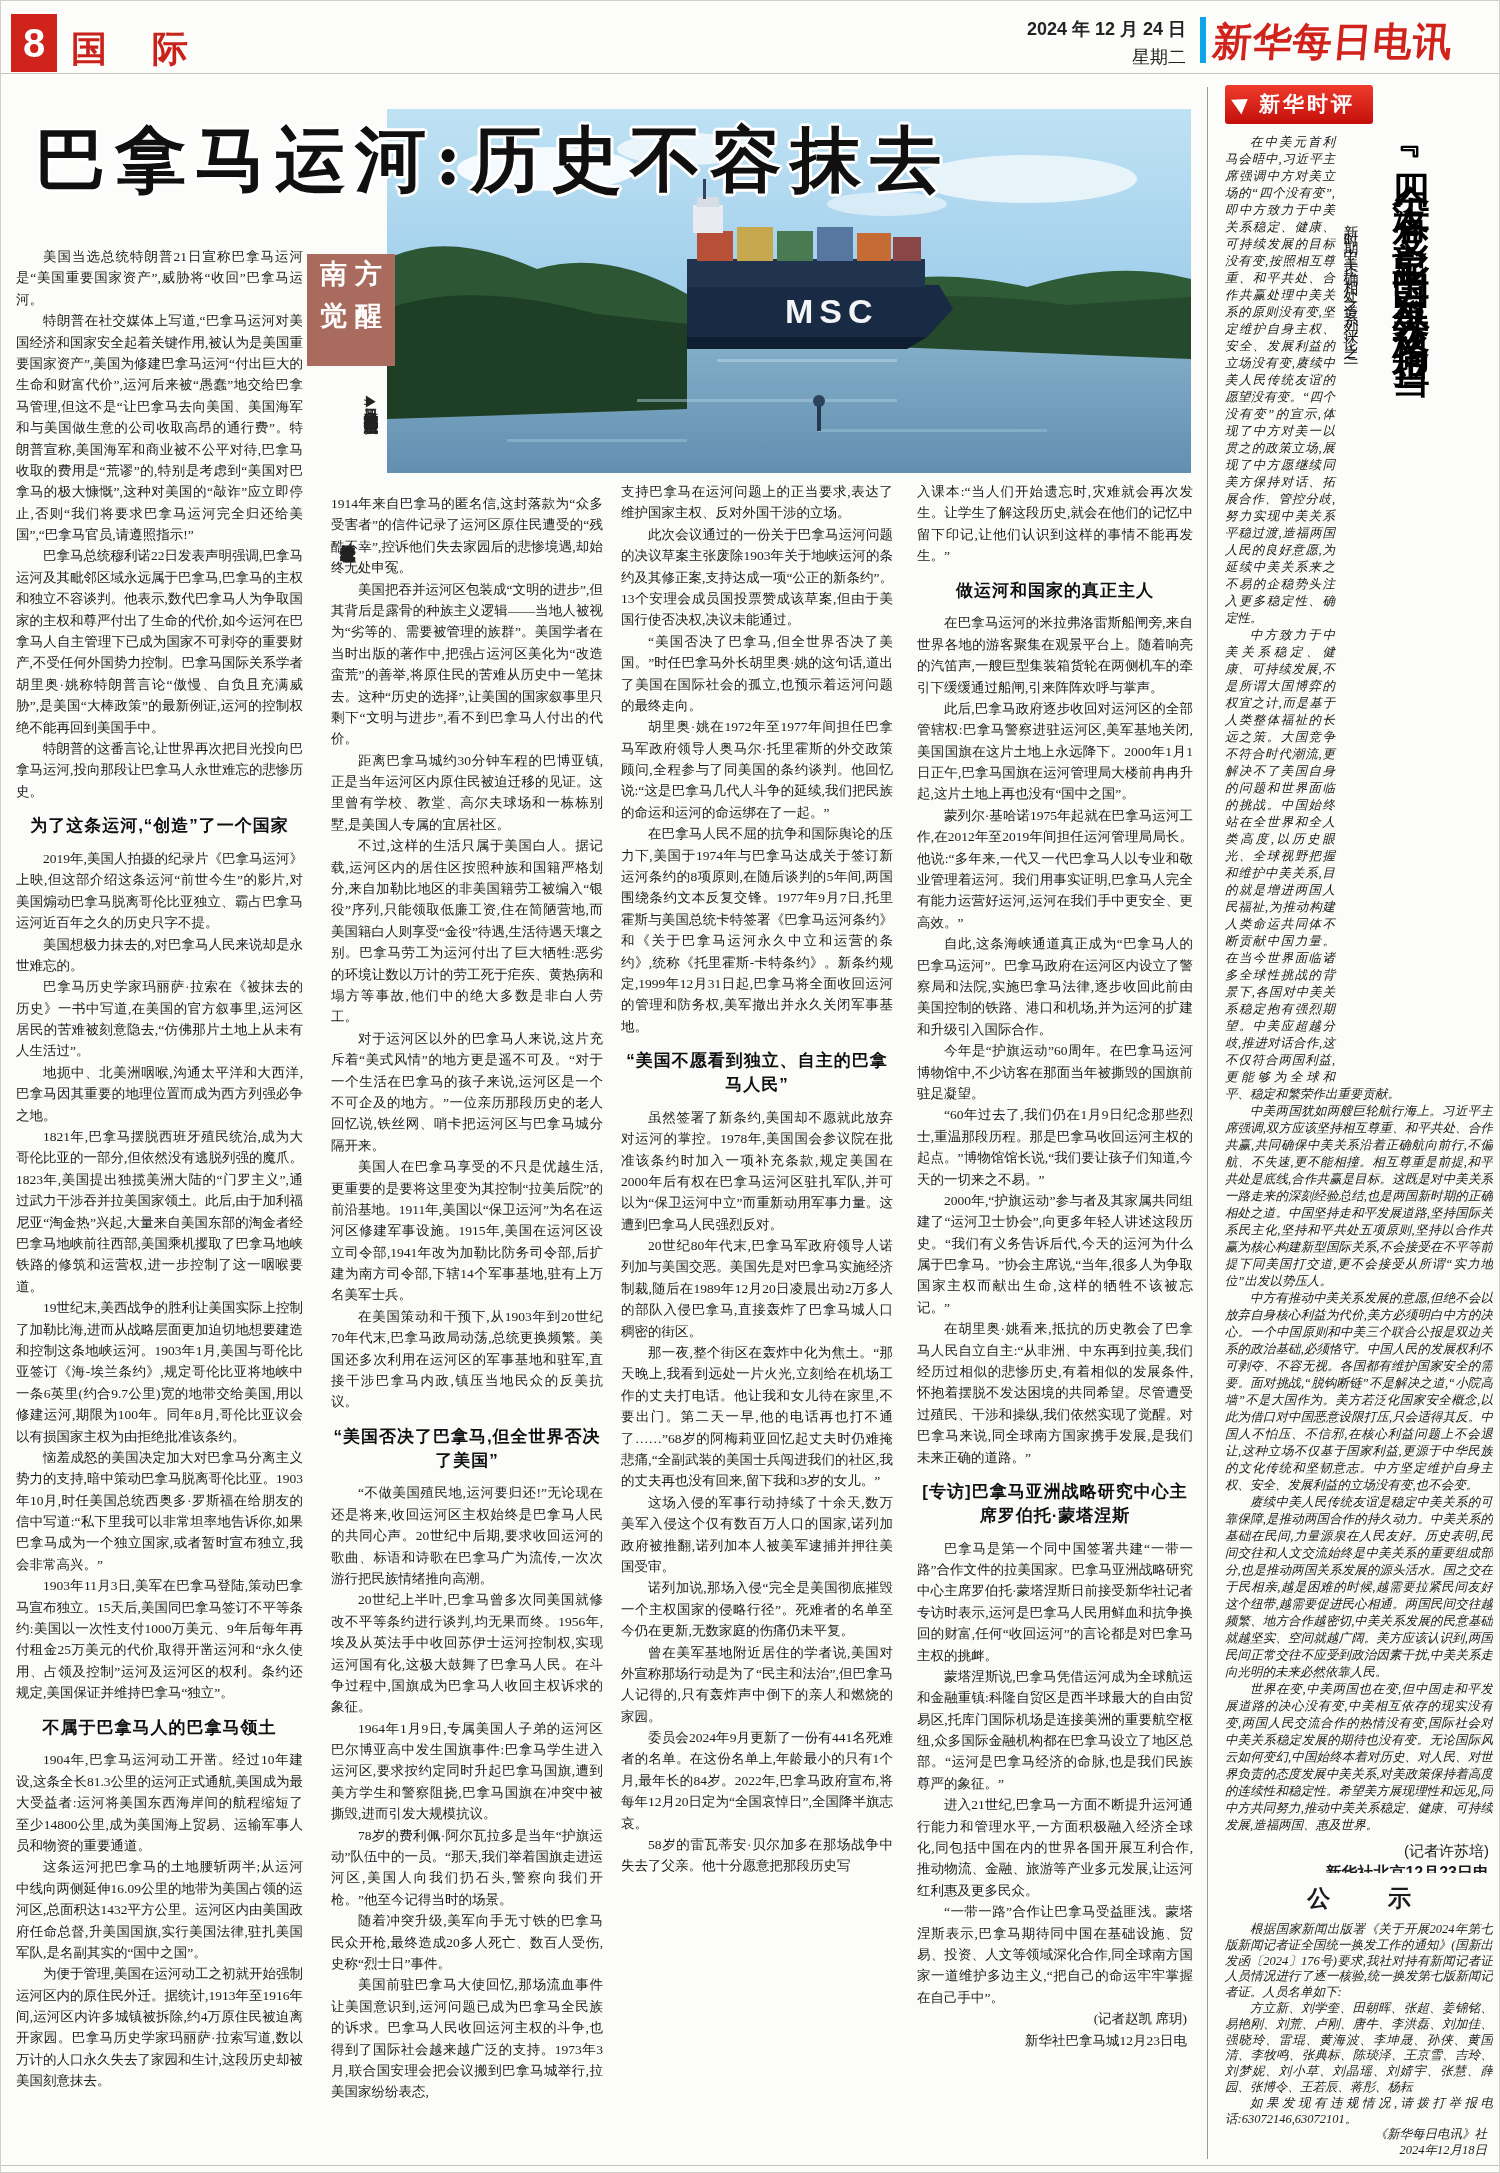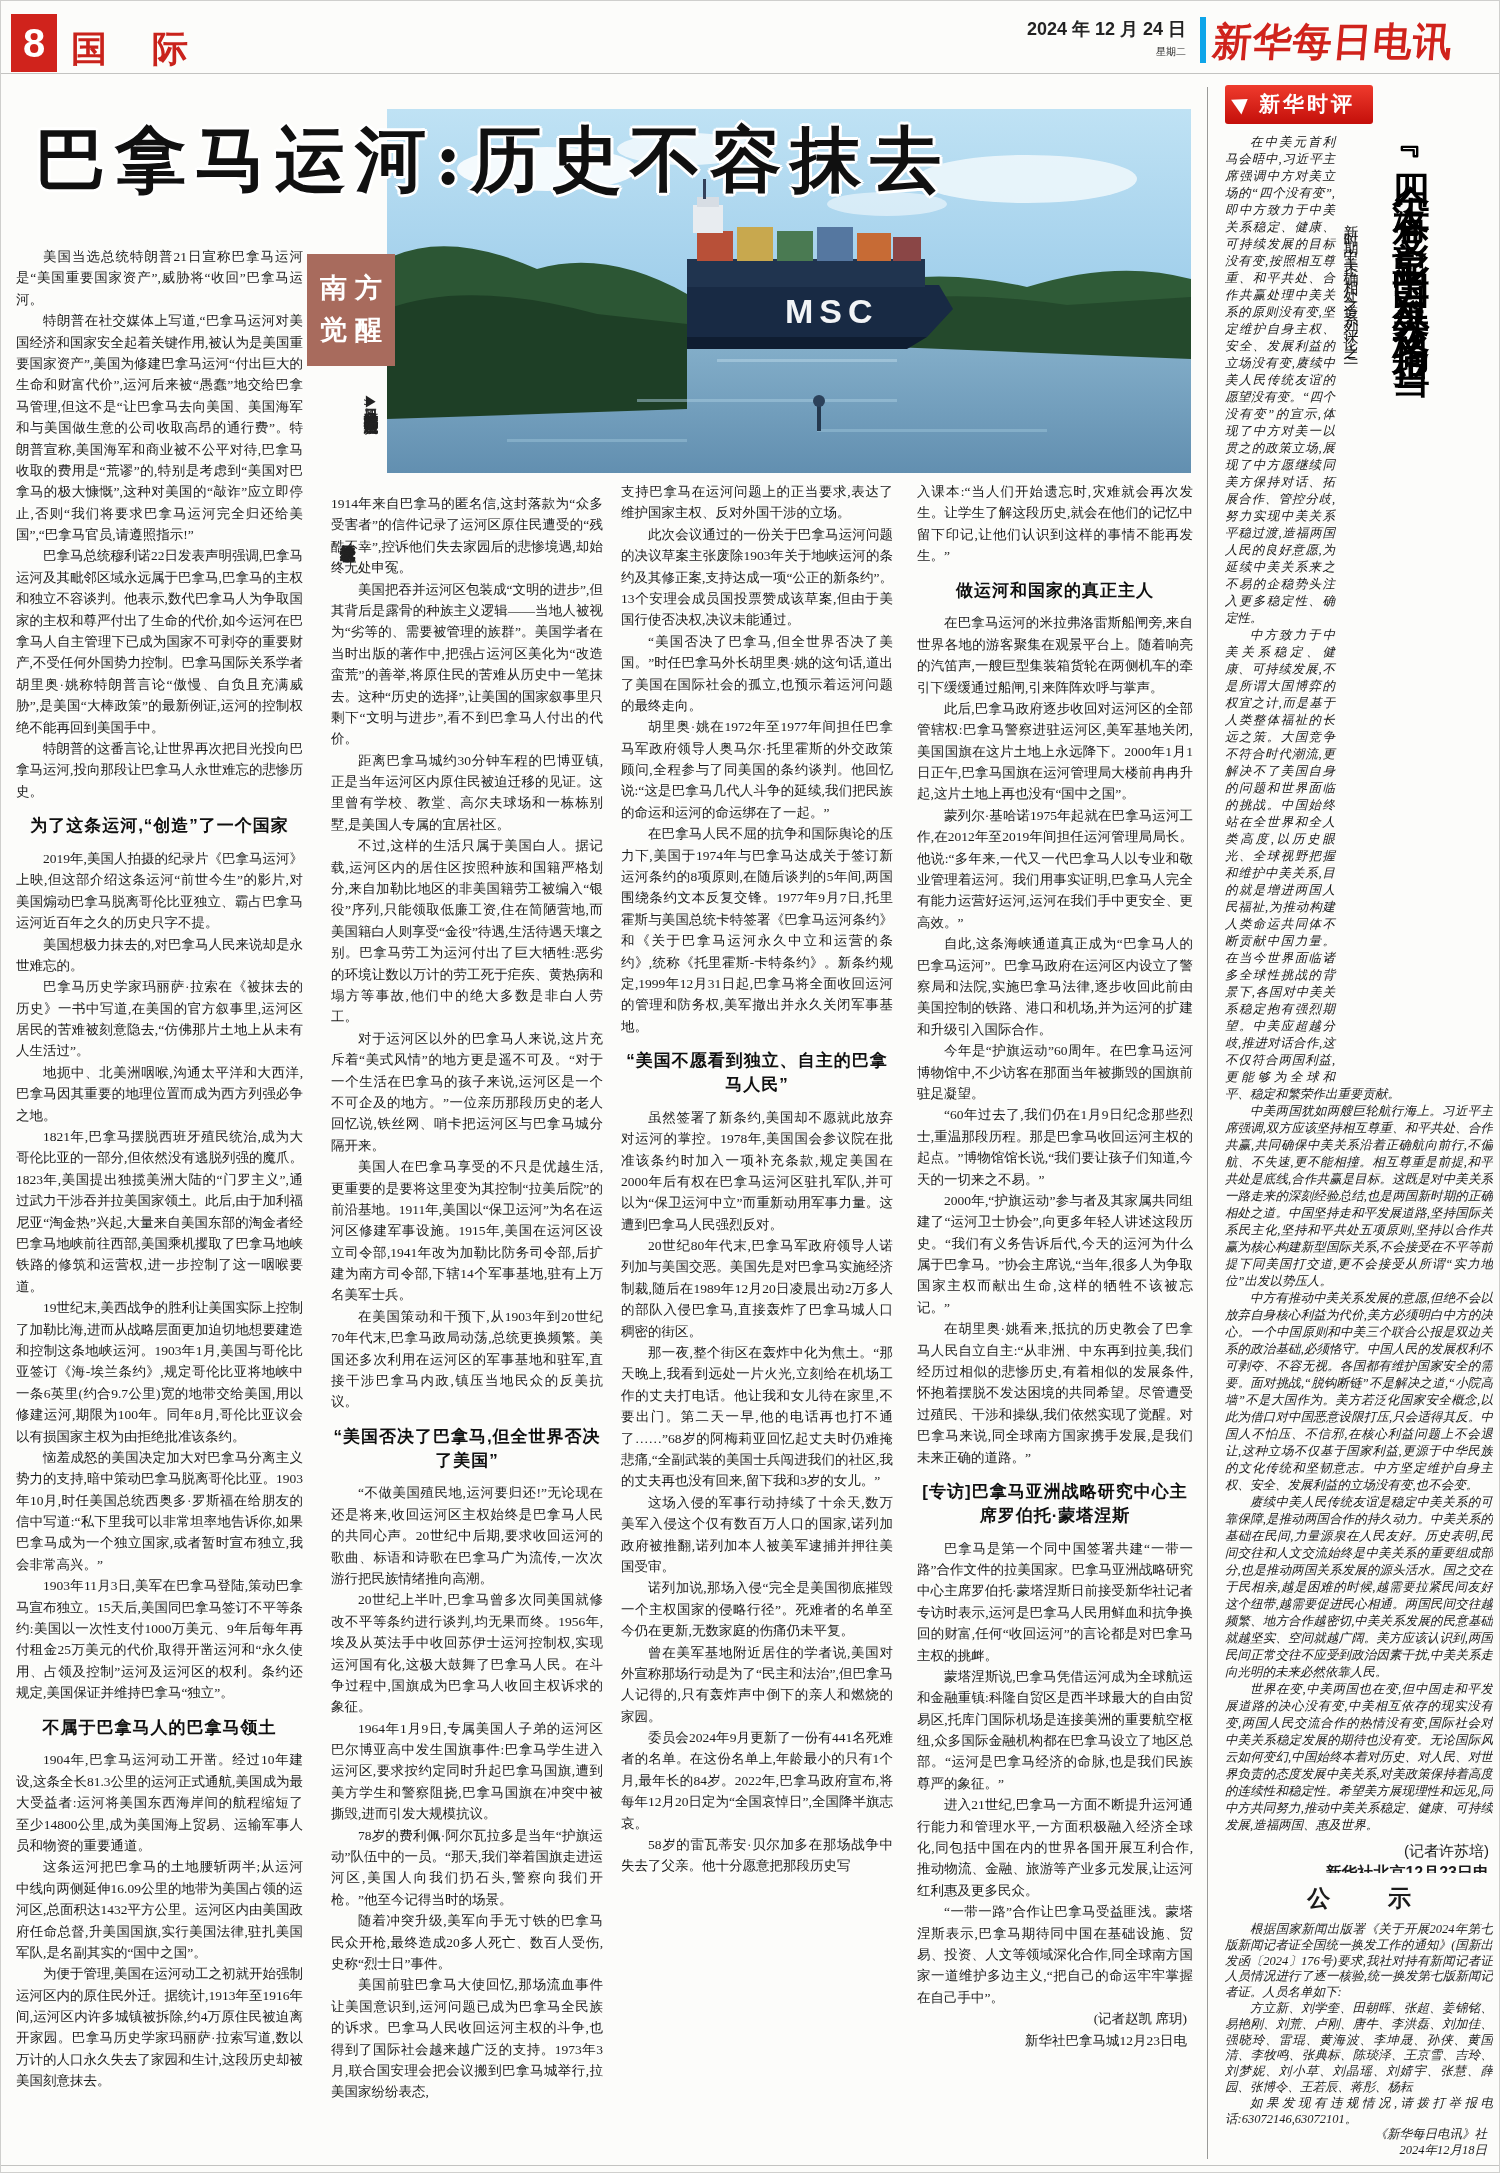--- a/index.html
+++ b/index.html
@@ -9,36 +9,36 @@
   
   #pagenum{position:absolute;left:10px;top:13px;width:46px;height:58px;background:#d0231c;
            color:#fff;font-family:"Liberation Sans",sans-serif;font-weight:bold;font-size:40px;
            display:flex;align-items:center;justify-content:center;}
   #section-title{position:absolute;left:70px;top:24px;font-size:36px;font-weight:bold;
            color:#c9221b;letter-spacing:18px;font-family:"Liberation Serif",serif;}
   #date-block{position:absolute;left:905px;top:16px;width:280px;text-align:right;
            font-family:"Liberation Sans",sans-serif;color:#222;border-right:6px solid #0ea5e9;
            padding-right:14px;height:46px;}
   #date-line{font-size:18px;font-weight:bold;}
-  #weekday-line{font-size:10px;margin-top:4px;}
+  #weekday-line{font-size:18px;margin-top:4px;}
   #masthead{position:absolute;left:1212px;top:14px;width:280px;color:#d0231c;font-weight:bold;
            font-size:39px;transform:skewX(-5deg);letter-spacing:1px;white-space:nowrap;}
   #header-rule{position:absolute;left:0;top:72px;width:1500px;height:1px;background:#c3c3c1;}
   #bottom-rule{position:absolute;left:0;top:2164px;width:1500px;height:1px;background:#c3c3c1;}
   
   #main-headline{position:absolute;left:34px;top:112px;width:1150px;font-size:71px;font-weight:700;
            color:#101010;letter-spacing:9px;font-family:"DejaVu Serif","Liberation Serif",serif;
            text-shadow:-2px -2px 0 #fff,2px -2px 0 #fff,-2px 2px 0 #fff,2px 2px 0 #fff,
                        0 3px 0 #fff,3px 0 0 #fff,-3px 0 0 #fff,0 -3px 0 #fff;
            white-space:nowrap;z-index:5;}
   
   #photo{position:absolute;left:386px;top:108px;width:804px;height:364px;overflow:hidden;z-index:1;}
   
   #kicker{position:absolute;left:306px;top:253px;width:88px;height:112px;background:#a86b5d;
-          color:#fff;z-index:6;display:flex;flex-direction:column;align-items:center;justify-content:center;
+          color:#fff;z-index:6;display:flex;flex-direction:column;align-items:center;justify-content:flex-start;
           font-family:"Liberation Sans",sans-serif;font-weight:bold;font-size:27px;line-height:1.55;
           letter-spacing:8px;text-indent:8px;}
   
   #caption{position:absolute;left:286px;top:382px;width:96px;height:348px;writing-mode:vertical-rl;
           font-family:"Liberation Sans",sans-serif;font-size:15px;line-height:1.55;color:#222;z-index:6;}
   #caption .credit{font-weight:bold;margin-top:150px;font-size:15.5px;}
   
   .col{position:absolute;font-size:13.5px;line-height:1.585;text-align:justify;overflow:hidden;}
   .col p{margin:0;text-indent:2em;}
   .col p.cont{text-indent:0;}

